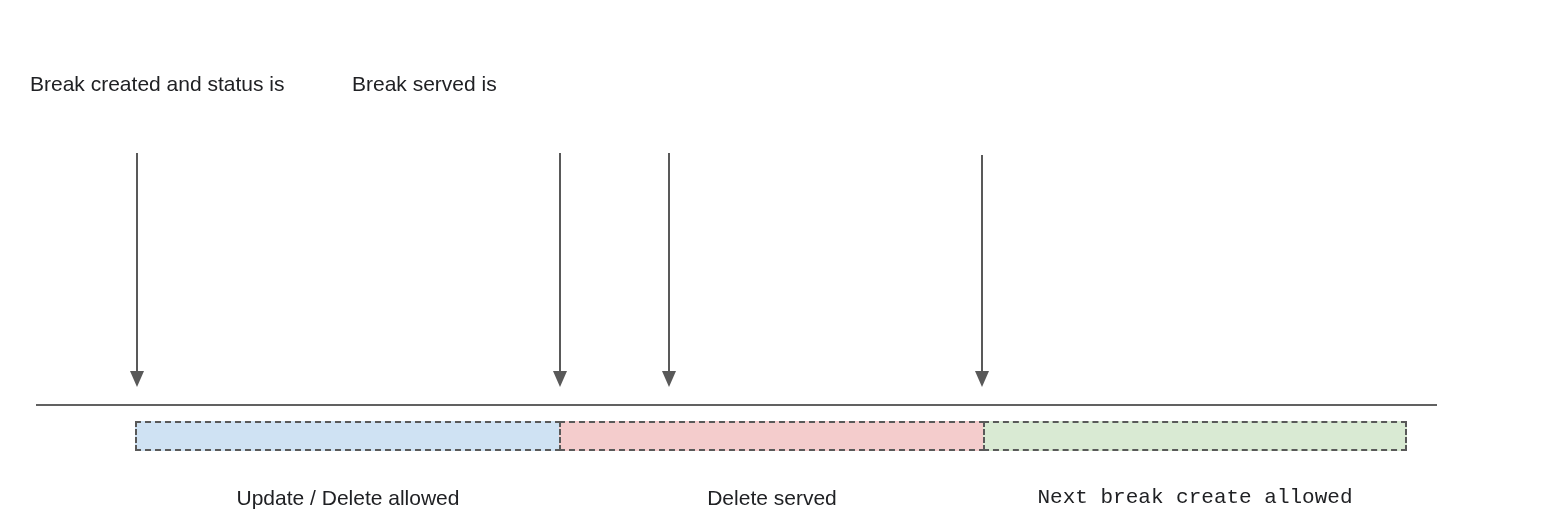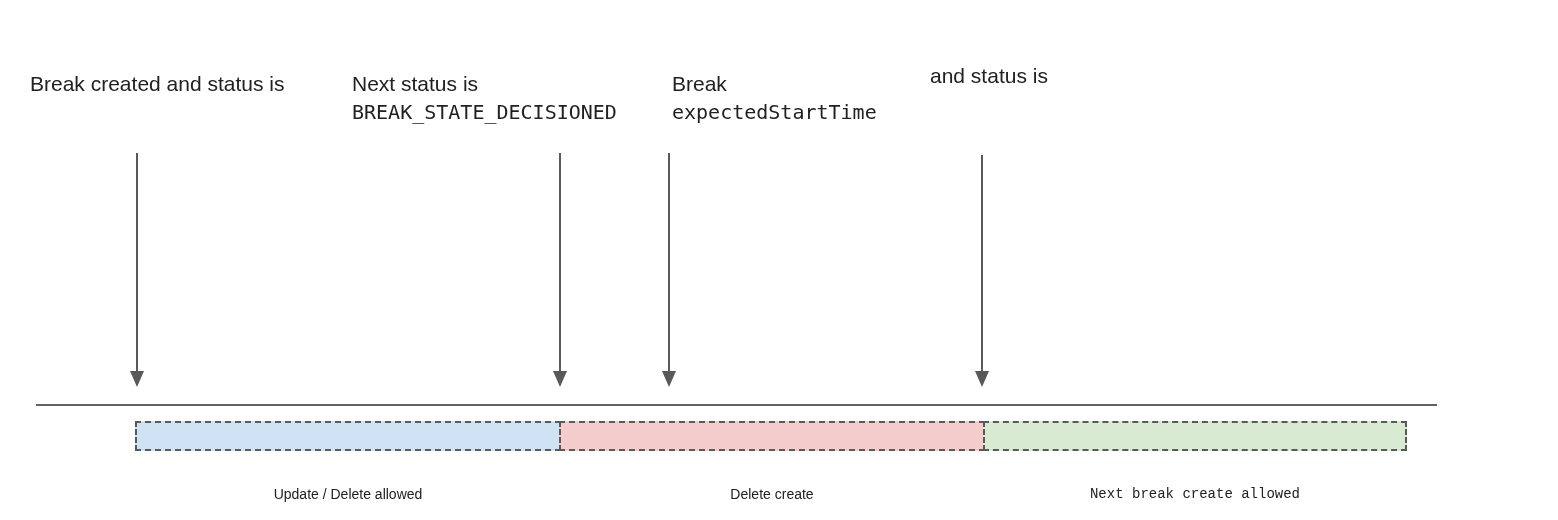--- a/index.html
+++ b/index.html
@@ -60,21 +60,21 @@
     height: 30px;
     box-sizing: border-box;
     border: 2px dashed #595959;
   }
   .seg-update { left: 135px; width: 426px; }
   .seg-delete { left: 559px; width: 426px; }
   .seg-next   { left: 983px; width: 424px; }
   .segment-label {
     position: absolute;
     top: 458px;
-    font-size: 14px;
+    font-size: 21px;
     text-align: center;
   }
   .lbl-update { left: 135px; width: 426px; }
   .lbl-delete { left: 559px; width: 426px; }
   .lbl-next   { left: 983px; width: 424px; font-family: Liberation Mono, monospace; }
   
   .stem-1 { left: 136px; top: 125px; height: 218px; }
   .stem-2 { left: 559px; top: 125px; height: 218px; }
   .stem-3 { left: 668px; top: 125px; height: 218px; }
   .stem-4 { left: 981px; top: 127px; height: 216px; }
@@ -91,47 +91,41 @@
 </head>
 <body>
 
 <div id="canvas">
 
   <div class="annotation ann-1">
     <div>Break created and status is</div>
   </div>
 
   <div class="annotation ann-2">
-    <div>Next status is</div>
-    <div class="mono">BREAK_STATE_DECISIONED</div>
+    <div>Break served is</div>
   </div>
 
-  <div class="annotation ann-3">
-    <div>Break</div>
-    <div class="mono">expectedStartTime</div>
-  </div>
 
   <div class="annotation ann-4">
-    <div>and status is</div>
   </div>
 
   <div class="arrow-stem stem-1"></div>
   <div class="arrow-head-down head-1"></div>
   <div class="arrow-stem stem-2"></div>
   <div class="arrow-head-down head-2"></div>
   <div class="arrow-stem stem-3"></div>
   <div class="arrow-head-down head-3"></div>
   <div class="arrow-stem stem-4"></div>
   <div class="arrow-head-down head-4"></div>
 
   <div class="axis-line"></div>
   <div class="axis-head-right"></div>
   <div class="axis-label">time</div>
 
   <div class="segment seg-update" style="background: rgb(207, 226, 243);"></div>
   <div class="segment seg-delete" style="background: rgb(244, 204, 204);"></div>
   <div class="segment seg-next" style="background: rgb(217, 234, 211);"></div>
 
   <div class="segment-label lbl-update">Update / Delete allowed</div>
-  <div class="segment-label lbl-delete">Delete create</div>
+  <div class="segment-label lbl-delete">Delete served</div>
   <div class="segment-label lbl-next">Next break create allowed</div>
 
 </div>
 
 </body></html>

